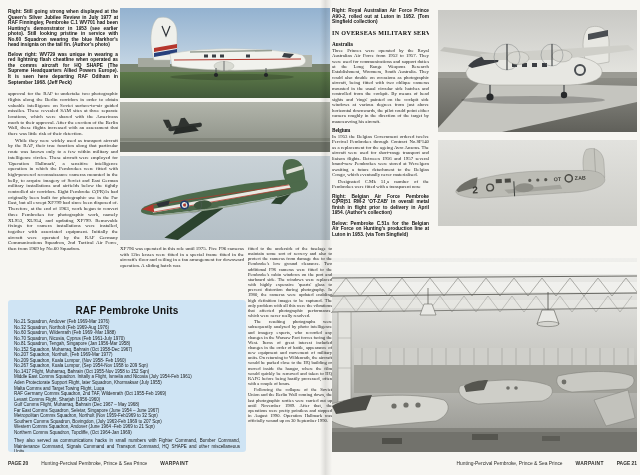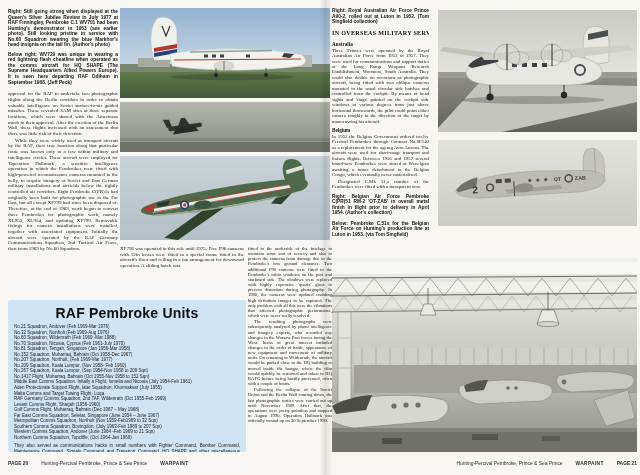--- a/index.html
+++ b/index.html
@@ -25,21 +25,21 @@
   
   #left-col{left:8px;top:9px;width:110px;height:290px;overflow:hidden;}
   #left-col .caption{margin-bottom:4px;}
   #left-col .body-text{margin-top:6px;}
   
   .photo{display:block;}
   
   #units-box{left:8px;top:300px;width:238px;height:152px;
     background:#cfe4f4;border-radius:3px;padding:5px 6px;box-sizing:border-box;overflow:hidden;}
   #units-box .box-title{font-family:"Liberation Sans",sans-serif;font-weight:bold;
-    font-size:14px;text-align:center;color:#101010;margin-bottom:3px;letter-spacing:.2px;}
+    font-size:10px;text-align:center;color:#101010;margin-bottom:3px;letter-spacing:.2px;}
   #units-box .unit-line{font-family:"Liberation Sans",sans-serif;
     font-size:4.5px;line-height:5.55px;color:#191919;white-space:nowrap;overflow:hidden;}
   #units-box .box-note{font-family:"Liberation Sans",sans-serif;
     font-size:4.5px;line-height:5.3px;color:#191919;margin-top:3px;text-align:justify;}
   
   #col2{left:120px;top:246px;width:124px;height:48px;overflow:hidden;}
   #col3{left:248px;top:246px;width:84px;height:214px;overflow:hidden;}
   
   #right-col{left:332px;top:8px;width:97px;height:248px;overflow:hidden;}
   #right-col .caption{margin-bottom:5px;}

